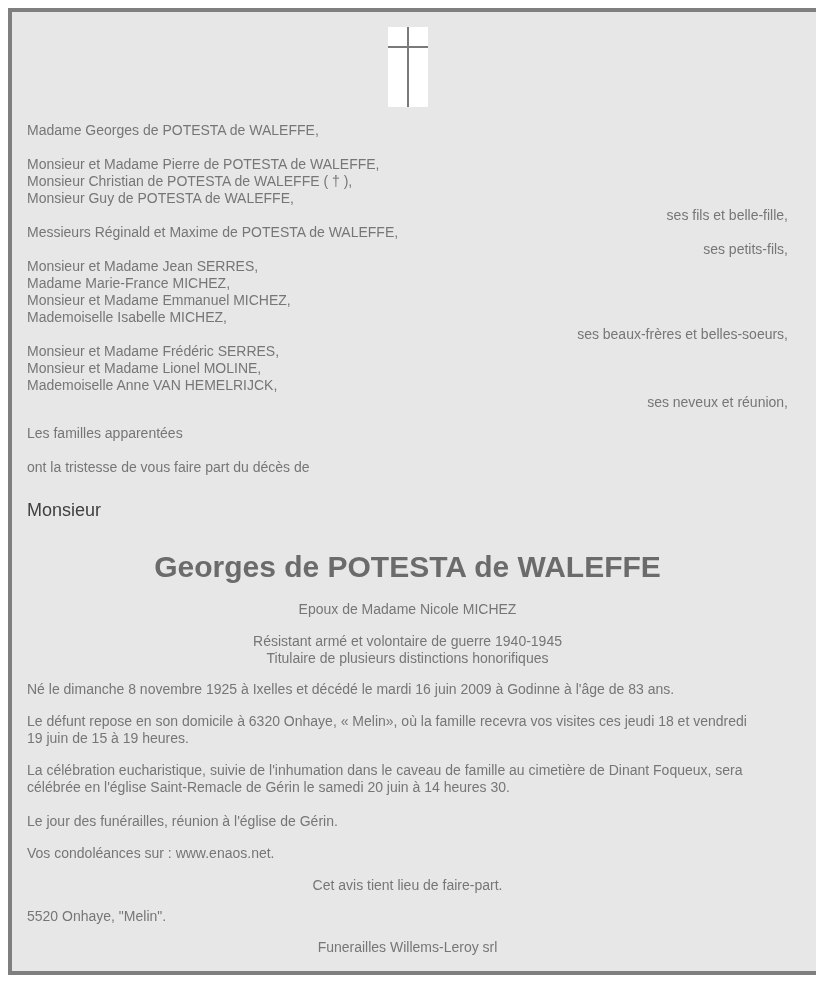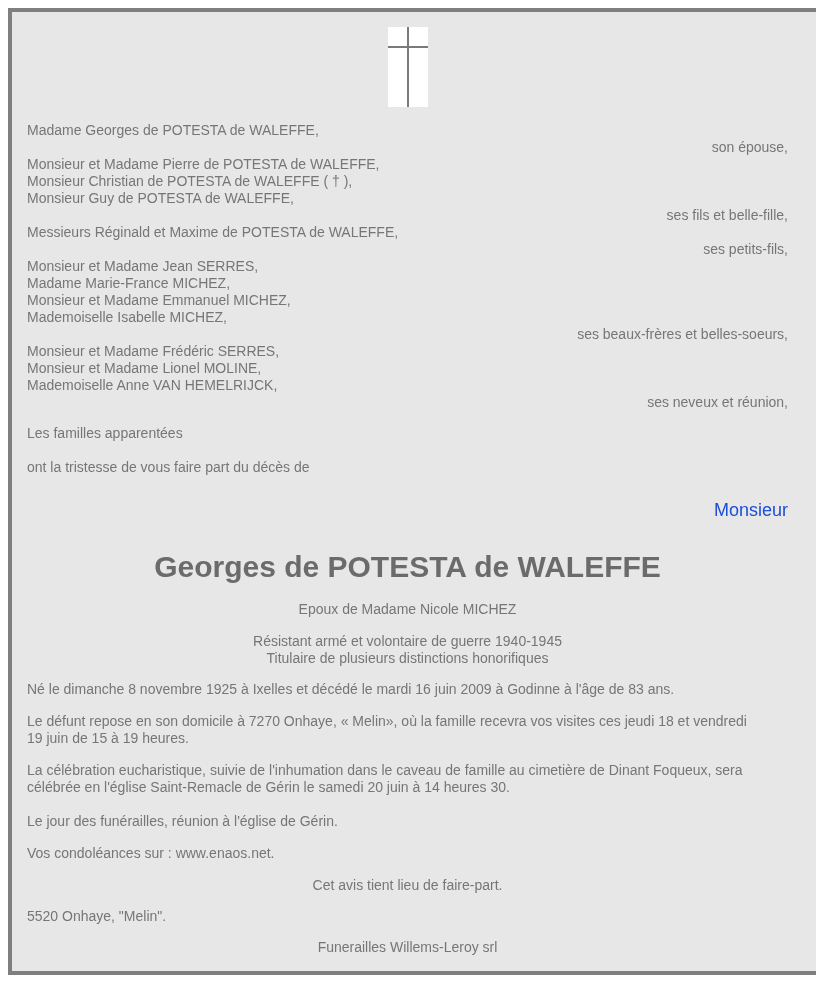--- a/index.html
+++ b/index.html
@@ -29,40 +29,39 @@
       width: 40px; height: 80px; background: #ffffff;
     }
     .cross-v {
       position: absolute; left: 19px; top: 0; width: 2px; height: 80px; background: #7a7a7a;
     }
     .cross-h {
       position: absolute; left: 0; top: 19px; width: 40px; height: 2px; background: #7a7a7a;
     }
     .title-monsieur {
       position: absolute; left: 15px; width: 761px; top: 486px;
-      height: 24px; line-height: 24px; font-size: 18px; text-align: right; color: #1d4ed8;
+      height: 24px; line-height: 24px; font-size: 18px; text-align: left; color: #404040;
     }
     .title-name {
       position: absolute; left: 15px; width: 761px; top: 536px;
       height: 38px; line-height: 38px; font-size: 30px; font-weight: bold; text-align: center; color: #6b6b6b;
     }
   </style>
 </head>
 <body>
 
 <div class="frame">
   <div class="content">
 
     <div class="cross-box">
       <div class="cross-v"></div>
       <div class="cross-h"></div>
     </div>
 
     <div class="line left" style="top:110px">Madame Georges de POTESTA de WALEFFE,</div>
-    <div class="line right" style="top:127px">son épouse,</div>
 
     <div class="line left" style="top:144px">Monsieur et Madame Pierre de POTESTA de WALEFFE,</div>
     <div class="line left" style="top:161px">Monsieur Christian de POTESTA de WALEFFE ( † ),</div>
     <div class="line left" style="top:178px">Monsieur Guy de POTESTA de WALEFFE,</div>
     <div class="line right" style="top:195px">ses fils et belle-fille,</div>
 
     <div class="line left" style="top:212px">Messieurs Réginald et Maxime de POTESTA de WALEFFE,</div>
     <div class="line right" style="top:229px">ses petits-fils,</div>
 
     <div class="line left" style="top:246px">Monsieur et Madame Jean SERRES,</div>
@@ -81,21 +80,21 @@
 
     <div class="title-monsieur">Monsieur</div>
     <div class="title-name">Georges de POTESTA de WALEFFE</div>
 
     <div class="line center" style="top:589px">Epoux de Madame Nicole MICHEZ</div>
     <div class="line center" style="top:621px">Résistant armé et volontaire de guerre 1940-1945</div>
     <div class="line center" style="top:638px">Titulaire de plusieurs distinctions honorifiques</div>
 
     <div class="line left" style="top:669px">Né le dimanche 8 novembre 1925 à Ixelles et décédé le mardi 16 juin 2009 à Godinne à l'âge de 83 ans.</div>
 
-    <div class="line left" style="top:701px">Le défunt repose en son domicile à 7270 Onhaye, « Melin», où la famille recevra vos visites ces jeudi 18 et vendredi</div>
+    <div class="line left" style="top:701px">Le défunt repose en son domicile à 6320 Onhaye, « Melin», où la famille recevra vos visites ces jeudi 18 et vendredi</div>
     <div class="line left" style="top:718px">19 juin de 15 à 19 heures.</div>
 
     <div class="line left" style="top:750px">La célébration eucharistique, suivie de l'inhumation dans le caveau de famille au cimetière de Dinant Foqueux, sera</div>
     <div class="line left" style="top:767px">célébrée en l'église Saint-Remacle de Gérin le samedi 20 juin à 14 heures 30.</div>
 
     <div class="line left" style="top:801px">Le jour des funérailles, réunion à l'église de Gérin.</div>
     <div class="line left" style="top:833px">Vos condoléances sur : www.enaos.net.</div>
     <div class="line center" style="top:865px">Cet avis tient lieu de faire-part.</div>
     <div class="line left" style="top:896px">5520 Onhaye, "Melin".</div>
     <div class="line center" style="top:927px">Funerailles Willems-Leroy srl</div>

